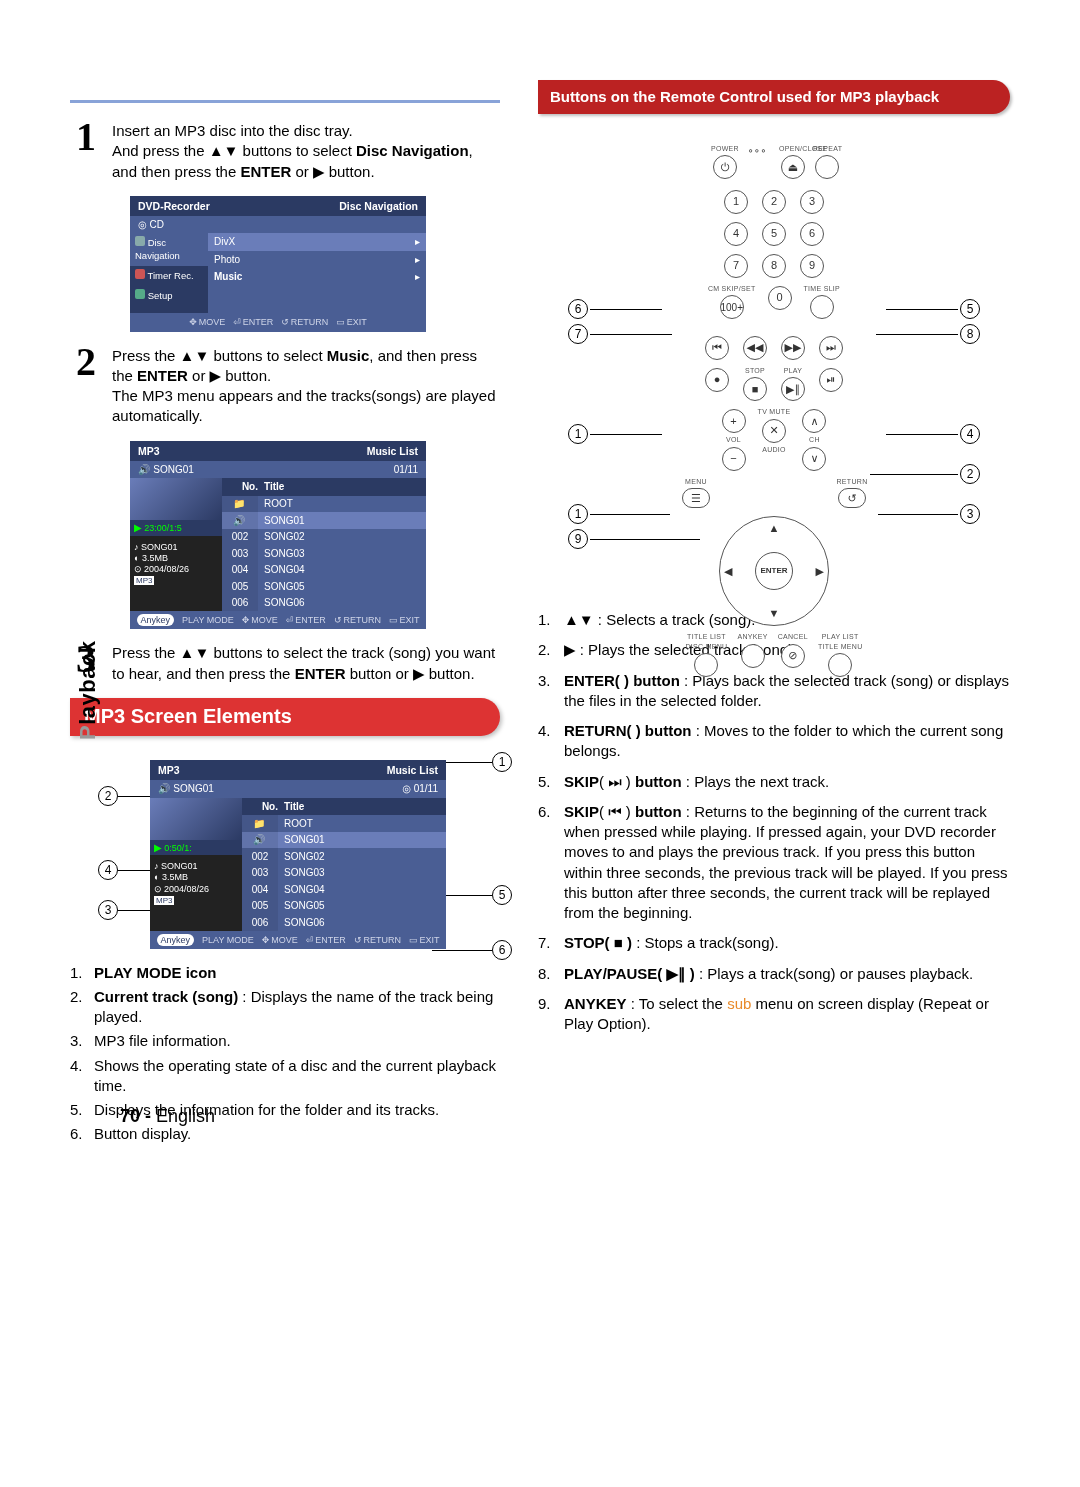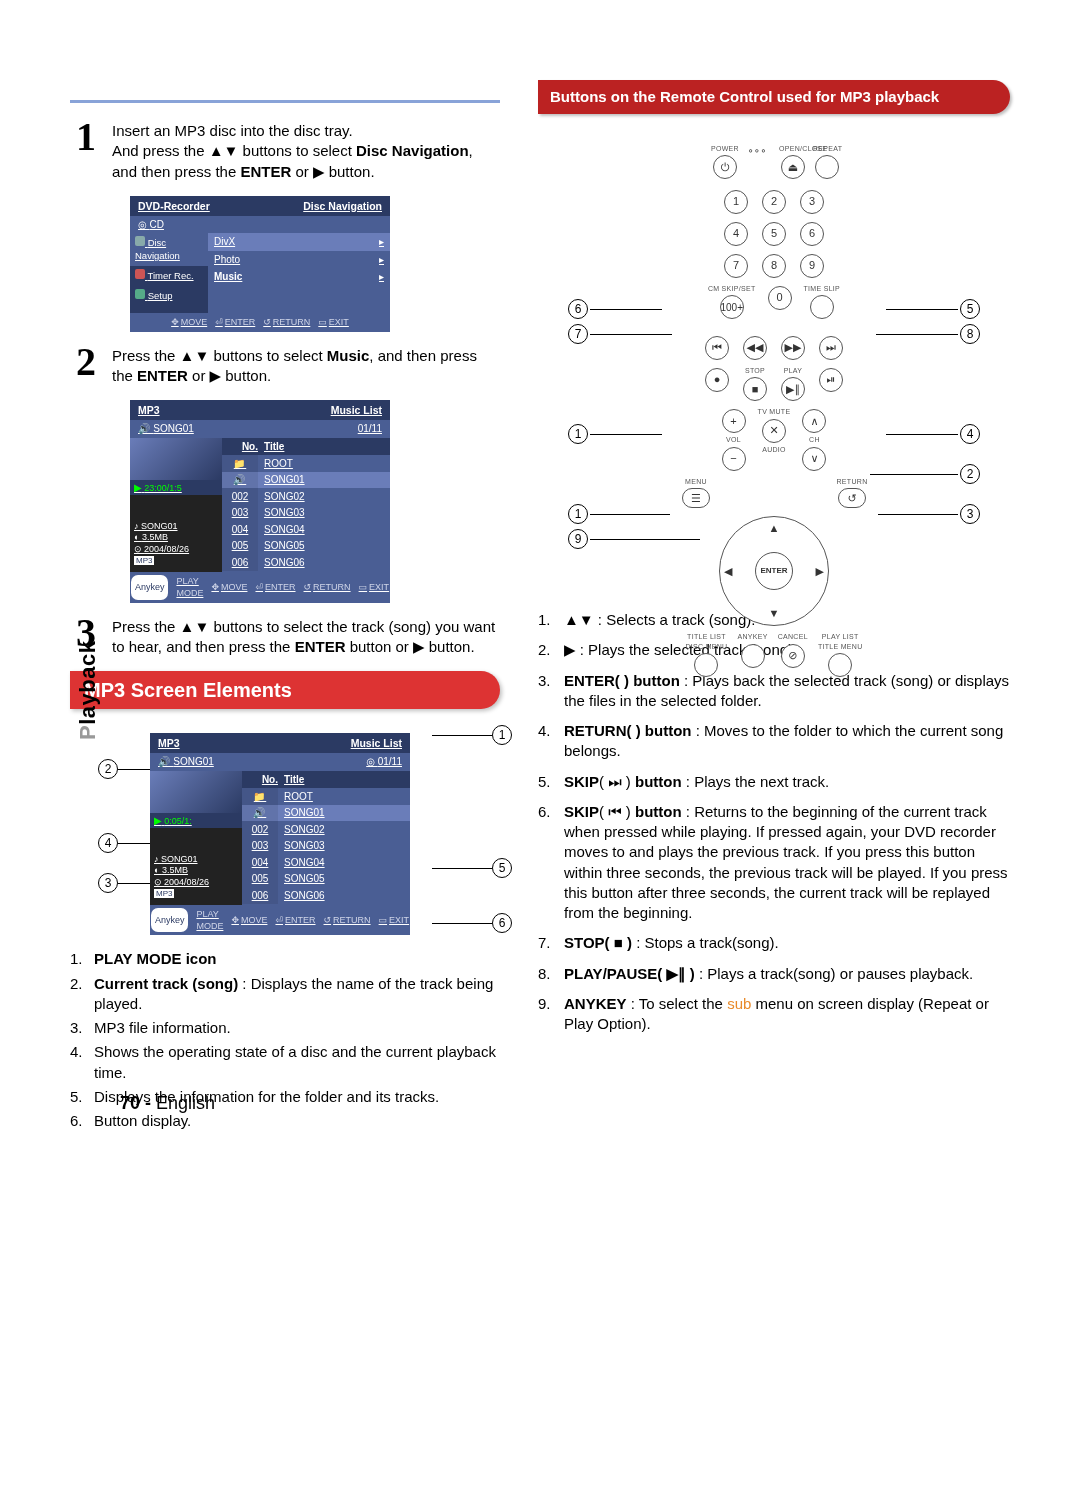--- a/index.html
+++ b/index.html
@@ -17,21 +17,21 @@
               background:#b22; border-radius:0 20px 20px 0; display:flex; align-items:center; height:34px; box-shadow: 2px 2px 3px rgba(0,0,0,.25);}
 
   .hr-accent { border:none; border-top:3px solid #89a3d8; margin: 20px 0 14px 0; width:430px;}
 
   .step { display:flex; gap:10px; margin-bottom:14px; align-items:flex-start;}
   .step-num { font-size:40px; font-weight:bold; font-family:'Times New Roman',serif; line-height:1; min-width:32px; text-align:center;}
   .step-text { font-size:15px; padding-top:4px; }
   .step-text b { font-weight:bold; }
 
   
-  .osd { width:260px; background:#c4b5fd; color:#fff; font-size:10px; position:relative; margin: 10px 0 10px 60px; text-decoration: underline; }
+  .osd { width:296px; background:#c4b5fd; color:#fff; font-size:10px; position:relative; margin: 10px 0 10px 60px; }
   .osd .osd-bar { background:#2b3a63; padding:3px 8px; display:flex; justify-content:space-between; font-weight:bold; font-size:10.5px;}
   .osd-sub { background:#4a5e94; padding:2px 8px; display:flex; justify-content:space-between; font-size:10px;}
   .osd-body { display:flex; min-height:80px;}
   .osd-side { flex:0 0 78px; background:#2b3a63; font-size:9.5px;}
   .osd-side div { padding:3px 5px; }
   .osd-side .active { background:#4a5e94; }
   .osd-main { flex:1; background:#4a5e94; }
   .osd-main .row { display:flex; align-items:center; padding:2px 6px; font-size:10px; gap:6px;}
   .osd-main .hl { background:#6a7db9; }
   .osd-foot { background:#4a5e94; color:#cfd5e8; font-size:9px; padding:3px 6px; display:flex; gap:8px; justify-content:center;}
@@ -41,21 +41,21 @@
 
   .music-table .th { display:flex; background:#2b3a63; font-weight:bold; font-size:10px;}
   .music-table .th div:first-child{ width:36px; text-align:right; padding:2px 0;}
   .music-table .th div:last-child{ flex:1; padding:2px 6px;}
   .music-table .tr { display:flex; font-size:10px; }
   .music-table .tr.hl { background:#6a7db9; }
   .music-table .tr div:first-child{ width:36px; text-align:center; padding:1.5px 0; background:rgba(0,0,0,.08);}
   .music-table .tr div:last-child{ flex:1; padding:1.5px 6px;}
   .music-preview { width:92px; background:#222; color:#fff; font-size:9px; }
   .music-preview .img { height:42px; background:linear-gradient(135deg,#6a7db9,#2b3a63); }
-  .music-preview .meta { padding:6px 4px; line-height:1.25;margin-top:20px;}
+  .music-preview .meta { padding:6px 4px; line-height:1.25;}
   .music-preview .bar { background:#2b3a63; color:#0f0; padding:1px 4px;}
 
   
   .side-tab { position:absolute; left:73px; top:740px; transform: rotate(-90deg); transform-origin:left top;
               font-size:22px; font-weight:bold; letter-spacing:.5px;}
   .side-tab span.grey { color:#999; }
 
   .note-list { font-size:15px; margin-top:14px; }
   .note-list .row { display:flex; gap:6px; margin-bottom:4px;}
   .note-list .n { min-width:18px;}
@@ -147,20 +147,21 @@
           <span>⏎ <span>ENTER</span></span>
           <span>↺ <span>RETURN</span></span>
           <span>▭ <span>EXIT</span></span>
         </div>
       </div>
 
       <div class="step">
         <div class="step-num">2</div>
         <div class="step-text">
           <span>Press the </span><span>▲▼</span><span> buttons to select </span><b>Music</b><span>, and then press the </span><b>ENTER</b><span> or </span><span>▶</span><span> button.</span><br>
+          <span>The MP3 menu appears and the tracks(songs) are played automatically.</span>
         </div>
       </div>
 
       <div class="osd">
         <div class="osd-bar">
             <span>MP3</span>
             <span>Music List</span>
           </div>
         <div class="osd-sub">
             <span>🔊 <span>SONG01</span></span>
@@ -270,21 +271,21 @@
               <span>MP3</span>
               <span>Music List</span>
             </div>
           <div class="osd-sub">
               <span>🔊 <span>SONG01</span></span>
               <span>◎ <span>01/11</span></span>
             </div>
           <div class="osd-body">
             <div class="music-preview">
               <div class="img"></div>
-              <div class="bar"><span class="play-ico"></span> <span>0:05/1:</span></div>
+              <div class="bar"><span class="play-ico"></span> <span>0:50/1:</span></div>
               <div class="meta">
                 ♪ <span>SONG01</span><br>
                 ◐ <span>3.5MB</span><br>
                 ⊙ <span>2004/08/26</span><br>
                 <span style="background:#fff;color:#2b3a63;padding:0 2px;font-size:8px;">MP3</span>
               </div>
             </div>
             <div class="osd-main music-table">
               <div class="th">
                   <div>No.</div>

